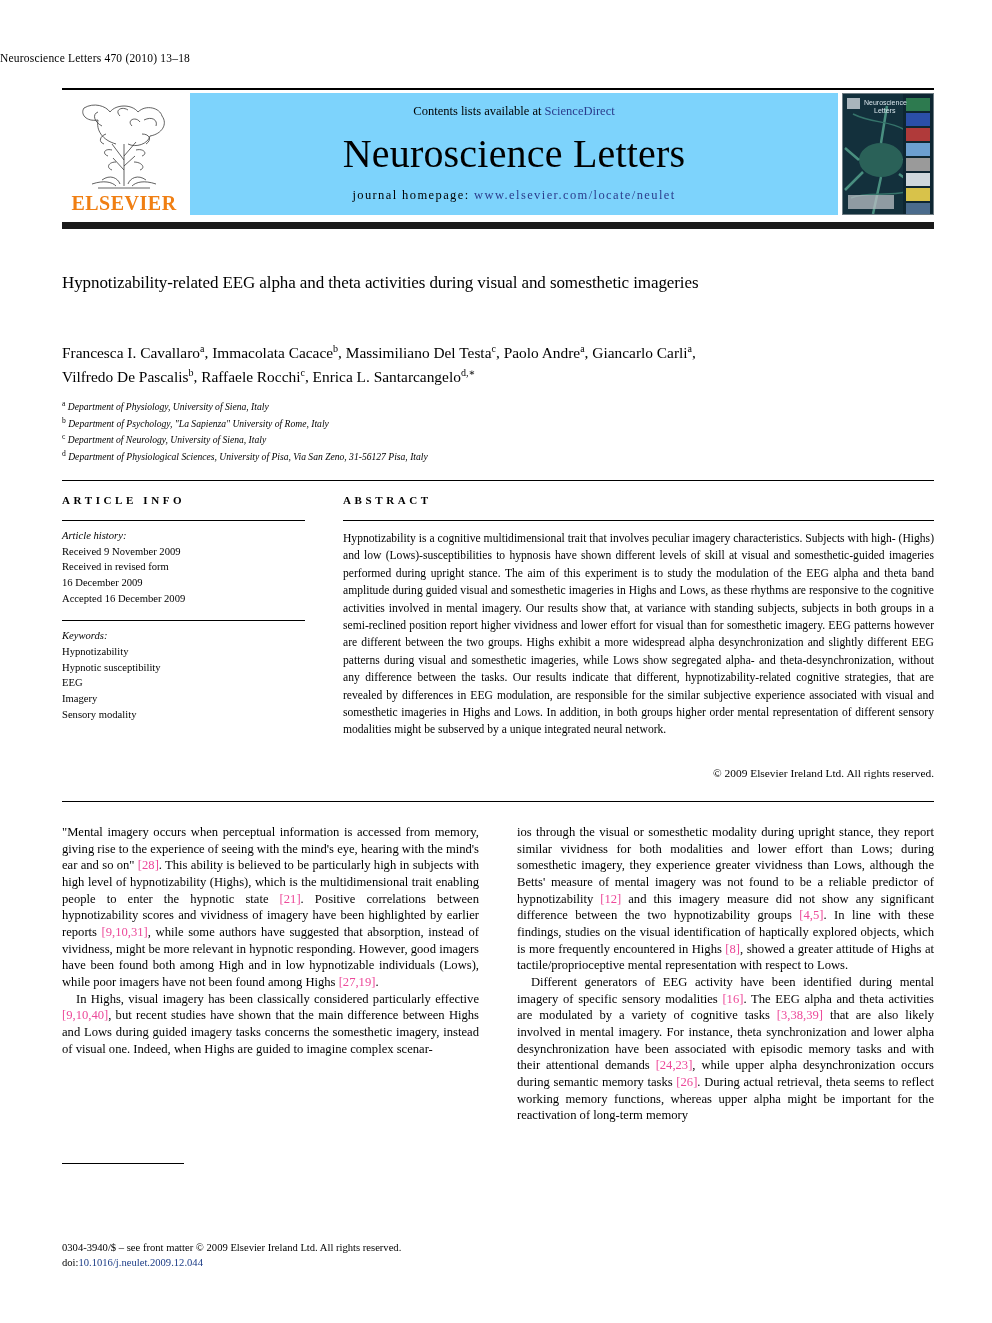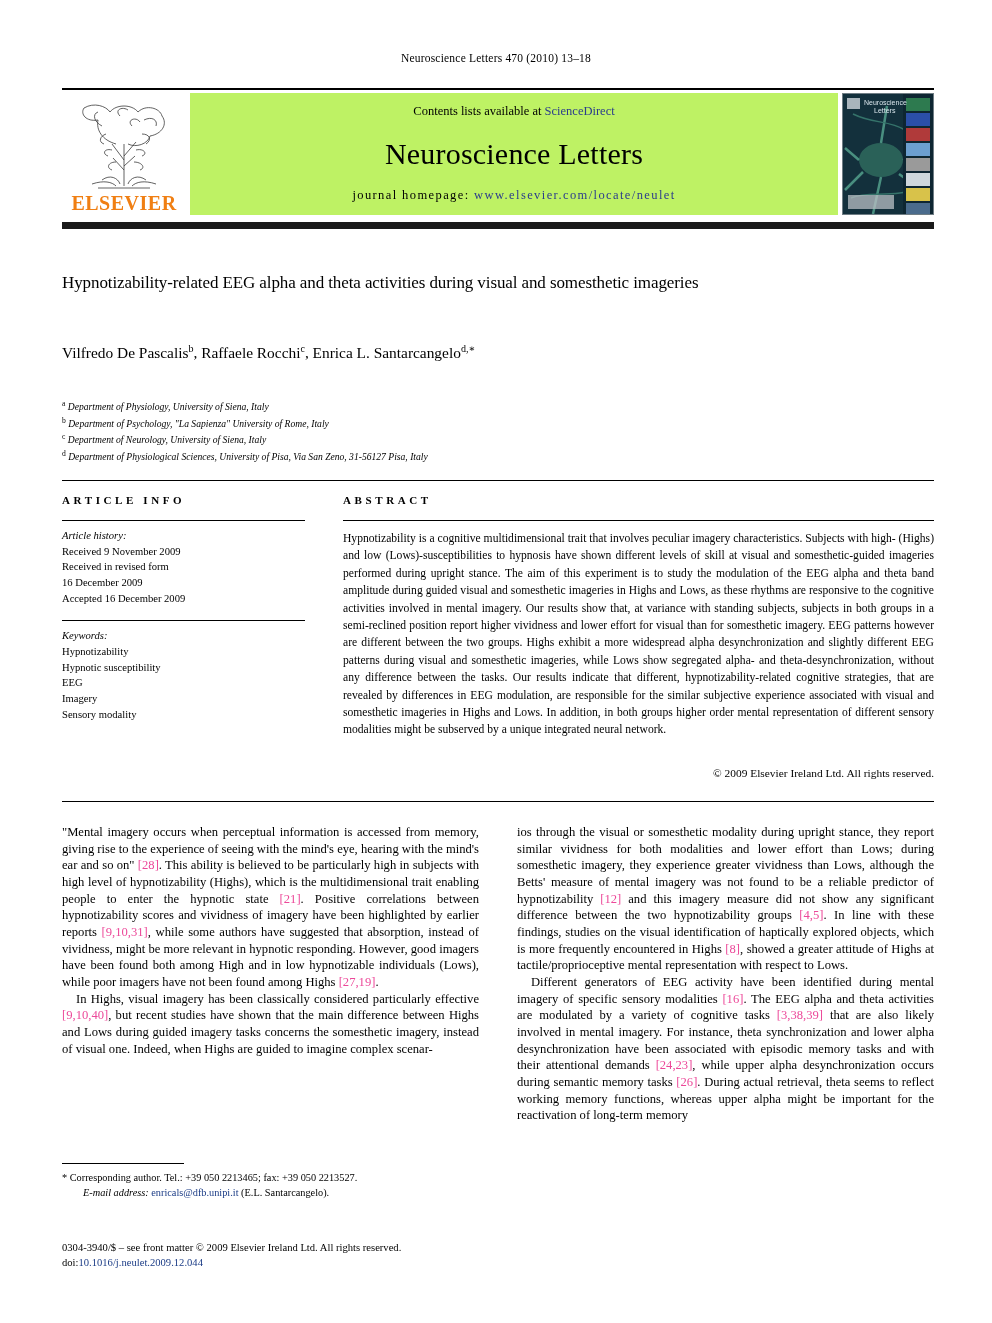--- a/index.html
+++ b/index.html
@@ -20,21 +20,20 @@
     left: 0; top: 0;
     width: 992px;
     height: 1323px;
   }
 
   
   .running-head {
     position: absolute;
     left: 0; top: 52px;
     width: 992px;
-    text-align: center;
     font-size: 11.5px;
     letter-spacing: .2px;
   }
 
   
   .masthead {
     position: absolute;
     left: 62px; top: 88px;
     width: 872px;
     border-top: 2px solid #000;
@@ -61,37 +60,37 @@
     font-family: "Liberation Serif", serif;
     color: #f07f13;
     font-size: 20px;
     letter-spacing: .5px;
     line-height: 1;
     font-weight: 700;
     margin-top: 1px;
   }
   .journal-band {
     flex: 1 1 auto;
-    background: #bef264;
+    background: #7dd3fc;
     display: flex;
     flex-direction: column;
     justify-content: space-between;
     align-items: center;
     padding: 11px 0 12px 0;
     margin-left: 4px;
     margin-right: 4px;
   }
   .contents-line {
     font-size: 12.5px;
   }
   .sciencedirect-link {
     color: #2b3c8c;
   }
   .journal-name {
-    font-size: 30px;
+    font-size: 40px;
     letter-spacing: .2px;
     line-height: 1;
   }
   .homepage-line {
     font-size: 12.5px;
     letter-spacing: 1.4px;
   }
   .homepage-url { color: #2b3c8c; }
   .cover-thumb {
     flex: 0 0 92px;
@@ -296,20 +295,21 @@
           <rect x="5" y="101" width="46" height="14" fill="#b9bfc4" opacity="0.75"></rect>
         </svg>
       </div>
 
     </div>
   </div>
   <div class="thick-rule"></div>
 
   <div class="title">Hypnotizability-related EEG alpha and theta activities during visual and somesthetic imageries</div>
   <div class="authors">
+    <div>Francesca I. Cavallaro<sup>a</sup>, Immacolata Cacace<sup>b</sup>, Massimiliano Del Testa<sup>c</sup>, Paolo Andre<sup>a</sup>, Giancarlo Carli<sup>a</sup>,</div>
     <div>Vilfredo De Pascalis<sup>b</sup>, Raffaele Rocchi<sup>c</sup>, Enrica L. Santarcangelo<sup>d,</sup><sup>∗</sup></div>
   </div>
   <div class="affiliations">
     <div><sup>a</sup> Department of Physiology, University of Siena, Italy</div>
     <div><sup>b</sup> Department of Psychology, "La Sapienza" University of Rome, Italy</div>
     <div><sup>c</sup> Department of Neurology, University of Siena, Italy</div>
     <div><sup>d</sup> Department of Physiological Sciences, University of Pisa, Via San Zeno, 31-56127 Pisa, Italy</div>
   </div>
 
   <div class="rule-top"></div>
@@ -347,28 +347,20 @@
   <div class="col left">
     <p>"Mental imagery occurs when perceptual information is accessed from memory, giving rise to the experience of seeing with the mind's eye, hearing with the mind's ear and so on" <span class="ref">[28]</span>. This ability is believed to be particularly high in subjects with high level of hypnotizability (Highs), which is the multidimensional trait enabling people to enter the hypnotic state <span class="ref">[21]</span>. Positive correlations between hypnotizability scores and vividness of imagery have been highlighted by earlier reports <span class="ref">[9,10,31]</span>, while some authors have suggested that absorption, instead of vividness, might be more relevant in hypnotic responding. However, good imagers have been found both among High and in low hypnotizable individuals (Lows), while poor imagers have not been found among Highs <span class="ref">[27,19]</span>.</p>
     <p>In Highs, visual imagery has been classically considered particularly effective <span class="ref">[9,10,40]</span>, but recent studies have shown that the main difference between Highs and Lows during guided imagery tasks concerns the somesthetic imagery, instead of visual one. Indeed, when Highs are guided to imagine complex scenar-</p>
   </div>
   <div class="col right">
     <p>ios through the visual or somesthetic modality during upright stance, they report similar vividness for both modalities and lower effort than Lows; during somesthetic imagery, they experience greater vividness than Lows, although the Betts' measure of mental imagery was not found to be a reliable predictor of hypnotizability <span class="ref">[12]</span> and this imagery measure did not show any significant difference between the two hypnotizability groups <span class="ref">[4,5]</span>. In line with these findings, studies on the visual identification of haptically explored objects, which is more frequently encountered in Highs <span class="ref">[8]</span>, showed a greater attitude of Highs at tactile/proprioceptive mental representation with respect to Lows.</p>
     <p>Different generators of EEG activity have been identified during mental imagery of specific sensory modalities <span class="ref">[16]</span>. The EEG alpha and theta activities are modulated by a variety of cognitive tasks <span class="ref">[3,38,39]</span> that are also likely involved in mental imagery. For instance, theta synchronization and lower alpha desynchronization have been associated with episodic memory tasks and with their attentional demands <span class="ref">[24,23]</span>, while upper alpha desynchronization occurs during semantic memory tasks <span class="ref">[26]</span>. During actual retrieval, theta seems to reflect working memory functions, whereas upper alpha might be important for the reactivation of long-term memory</p>
   </div>
 
   <div class="footnote-rule"></div>
-  <div class="footnote">
-    <div class="line1">* Corresponding author. Tel.: +39 050 2213465; fax: +39 050 2213527.</div>
-    <div class="line2">
-      <span class="it">E-mail address:</span>
-      <span class="mail">enricals@dfb.unipi.it</span>
-      <span>(E.L. Santarcangelo).</span>
-    </div>
-  </div>
 
   <div class="frontmatter">
     <div>0304-3940/$ – see front matter © 2009 Elsevier Ireland Ltd. All rights reserved.</div>
     <div>
       <span>doi:</span><span class="doi-link">10.1016/j.neulet.2009.12.044</span>
     </div>
   </div>
 
 </div>
 

